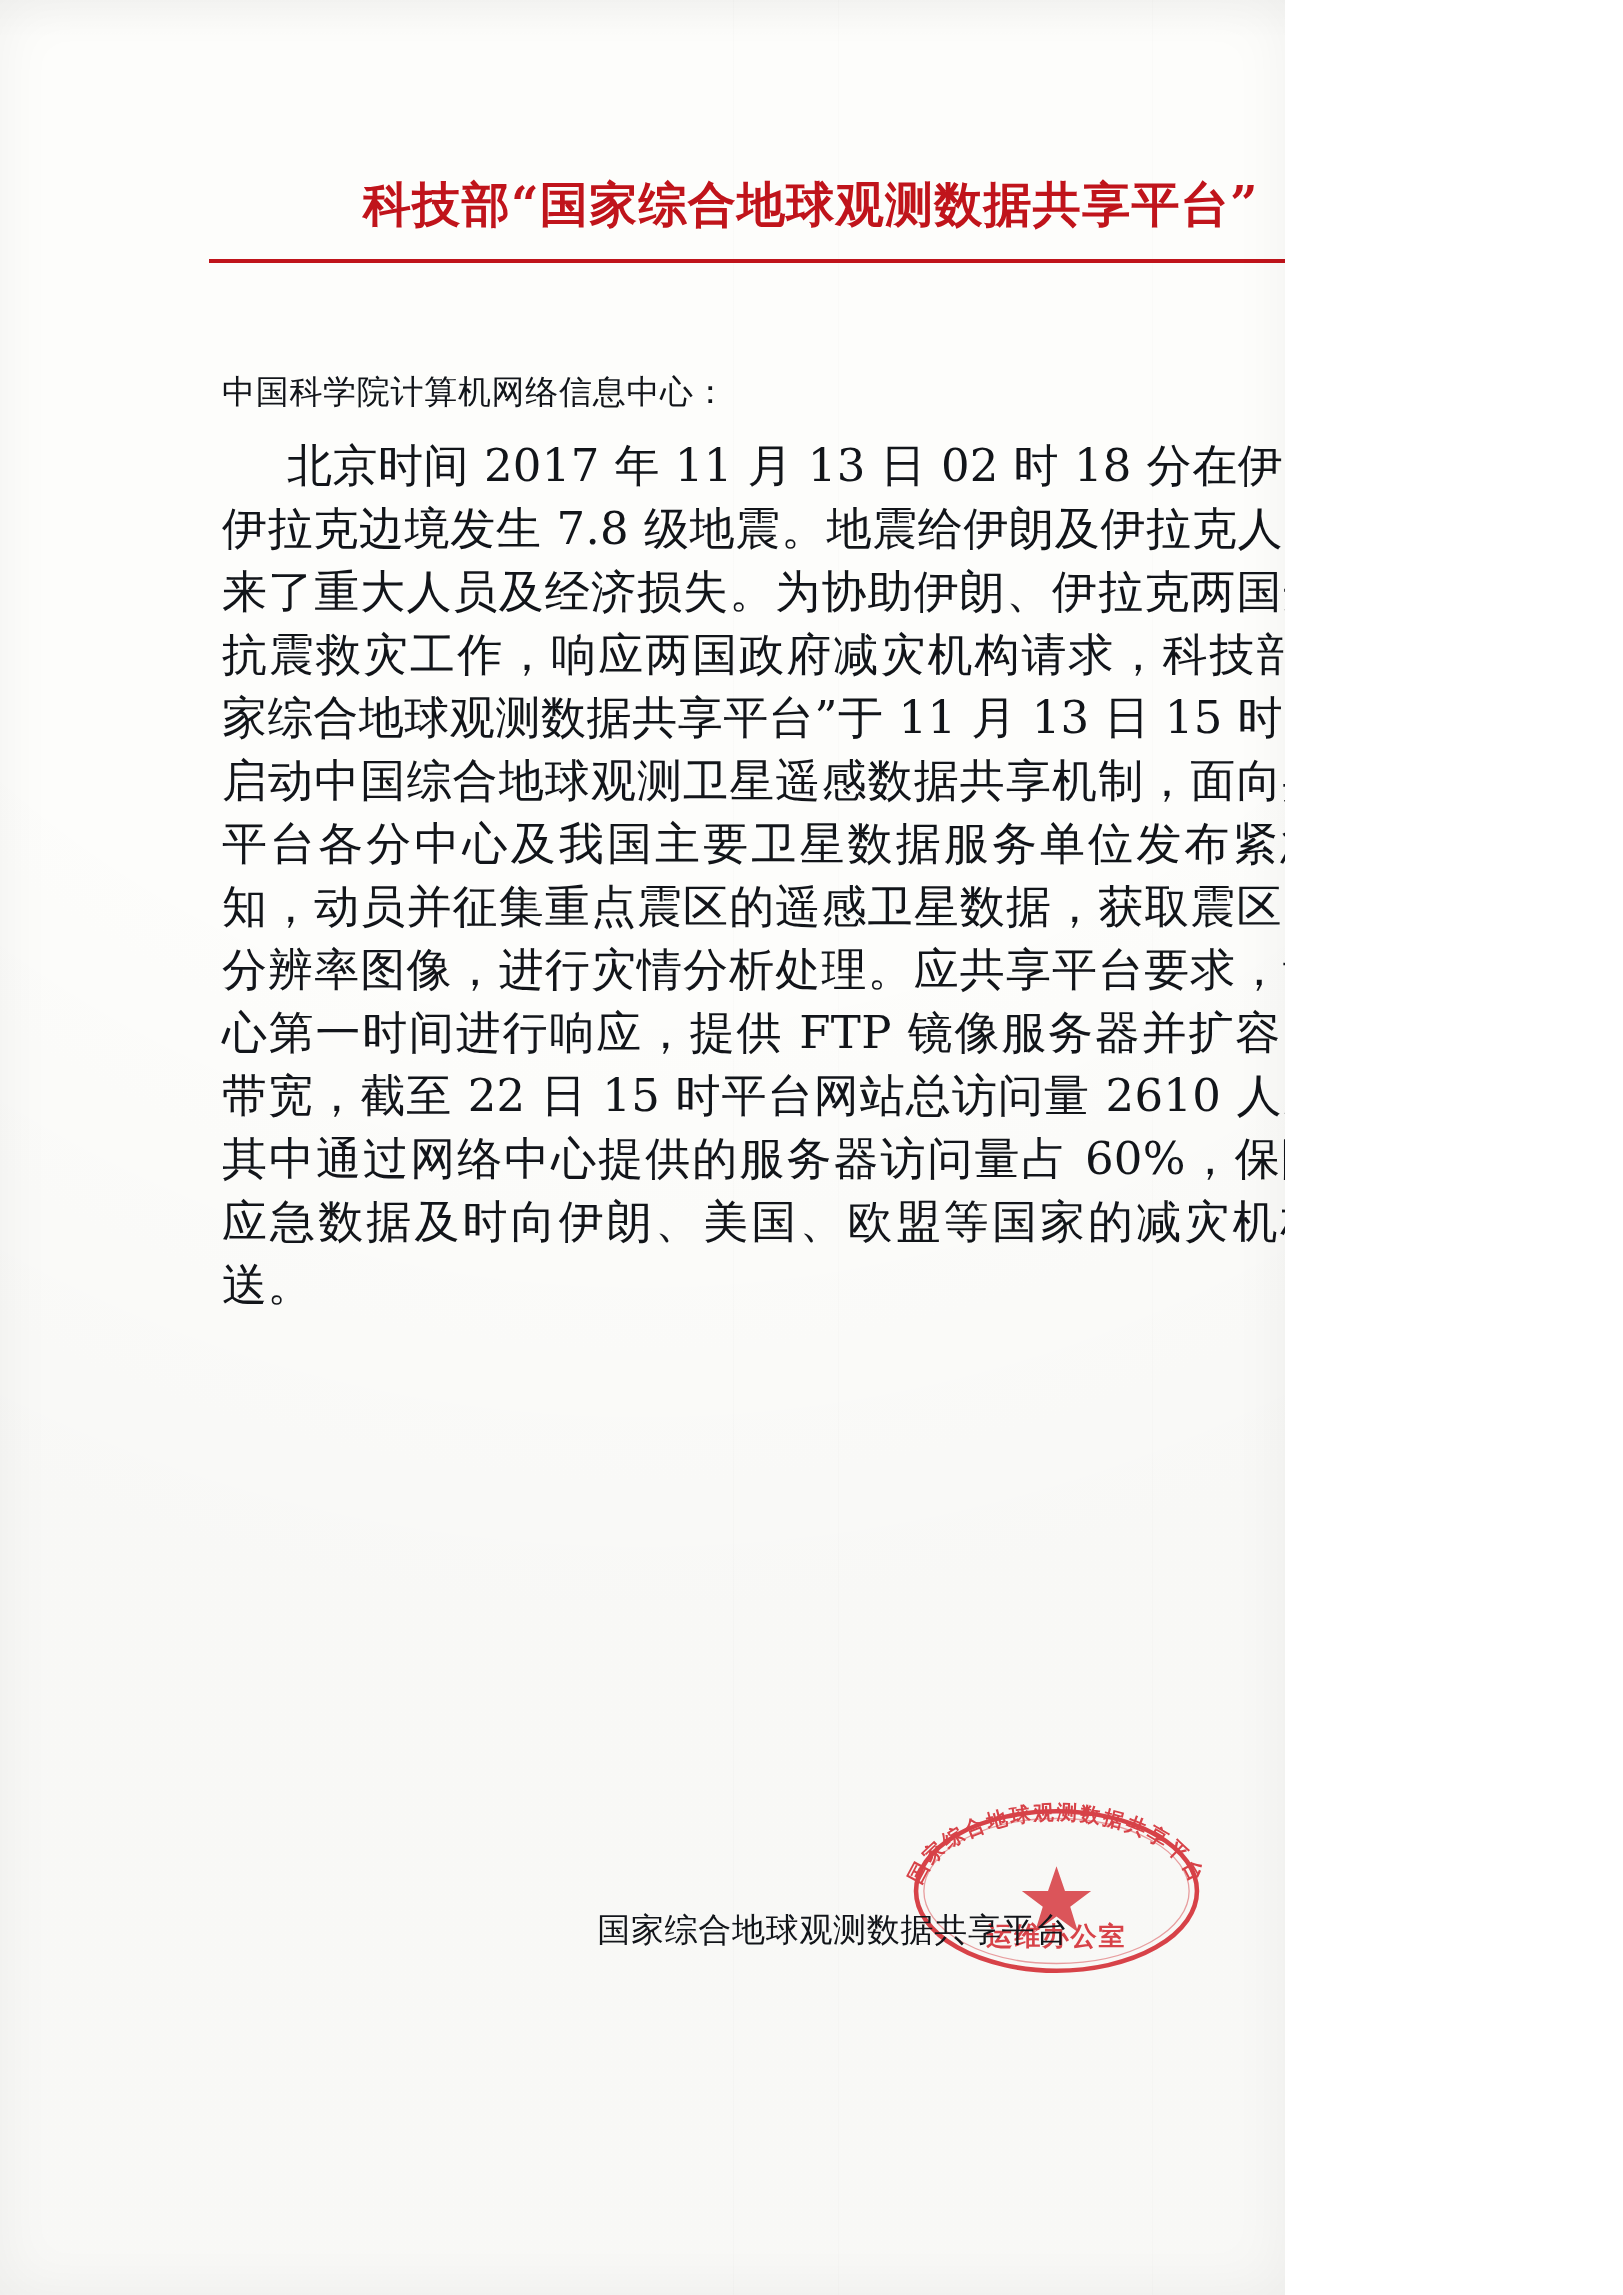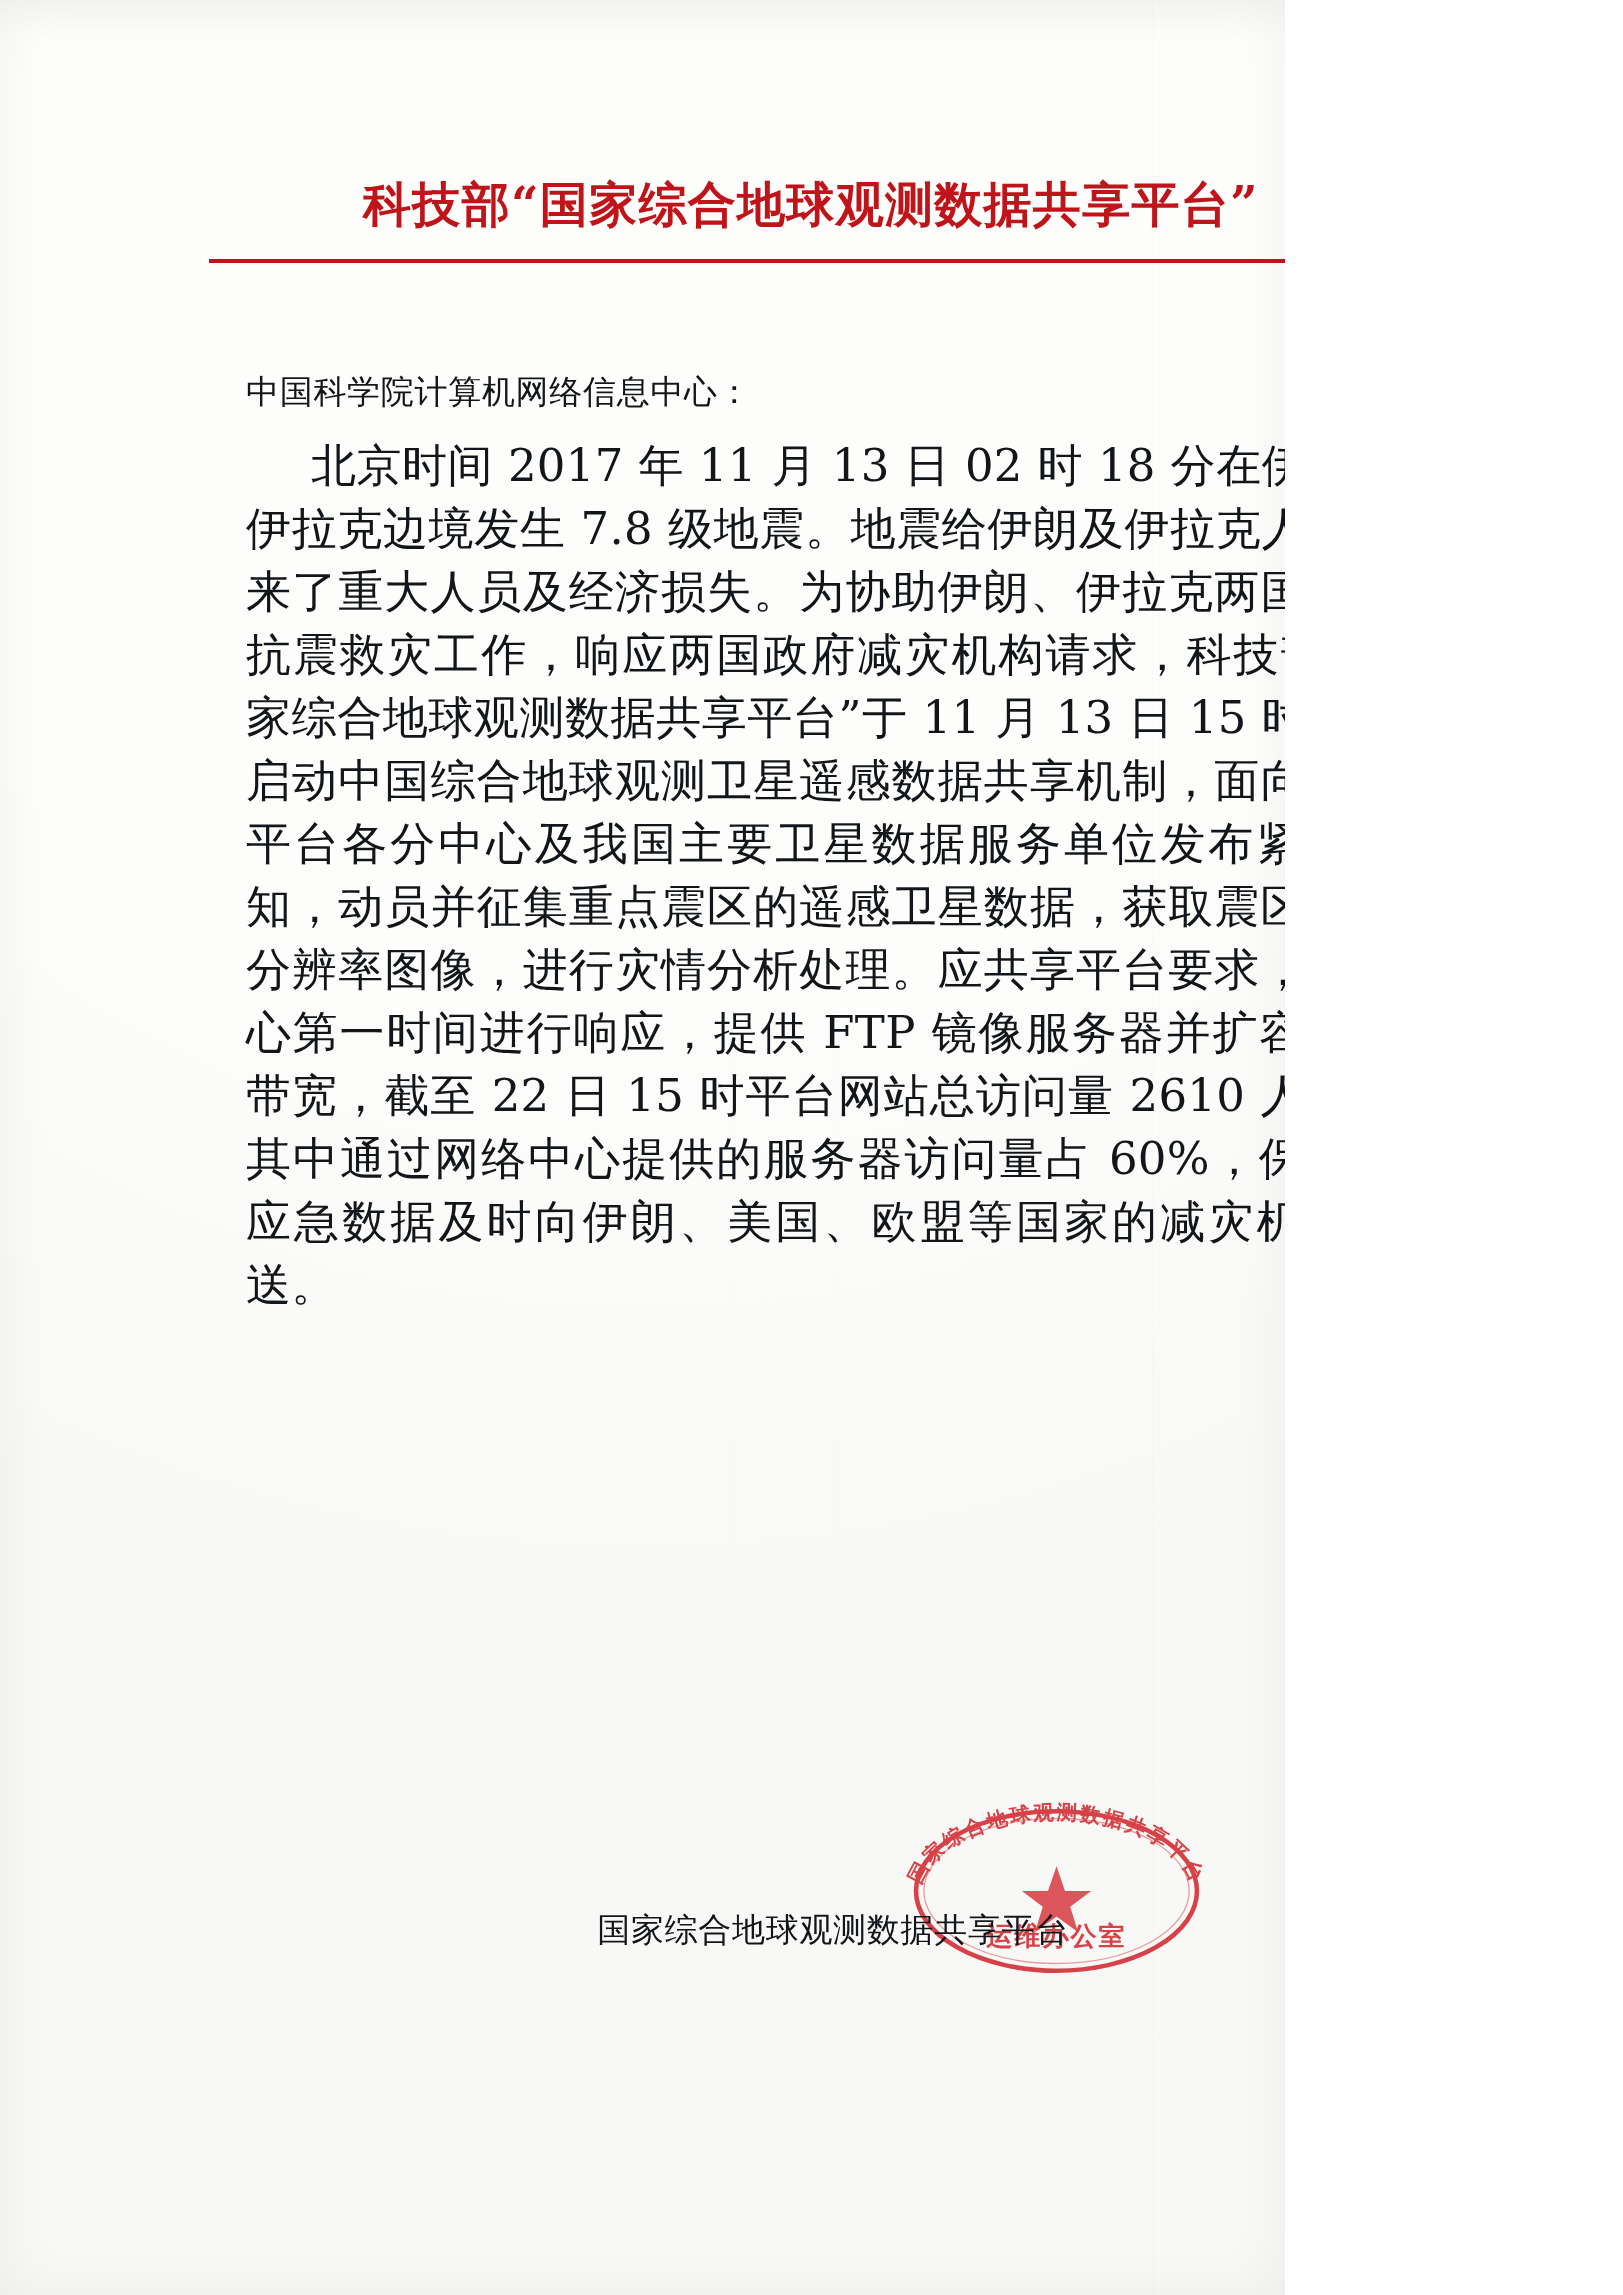--- a/index.html
+++ b/index.html
@@ -55,21 +55,21 @@
   }
   .letterhead-rule {
     margin-top: 22px;
     height: 3.9px;
     background: #c0141b;
     width: 1204px;
   }
 
   .body-block {
     position: absolute;
-    left: 246px;
+    left: 222px;
     top: 367px;
     width: 1152px;
   }
   .recipient {
     font-size: 33px;
     line-height: 1.5;
     color: #12151a;
     margin-bottom: 17px;
     letter-spacing: 0.7px;
   }

